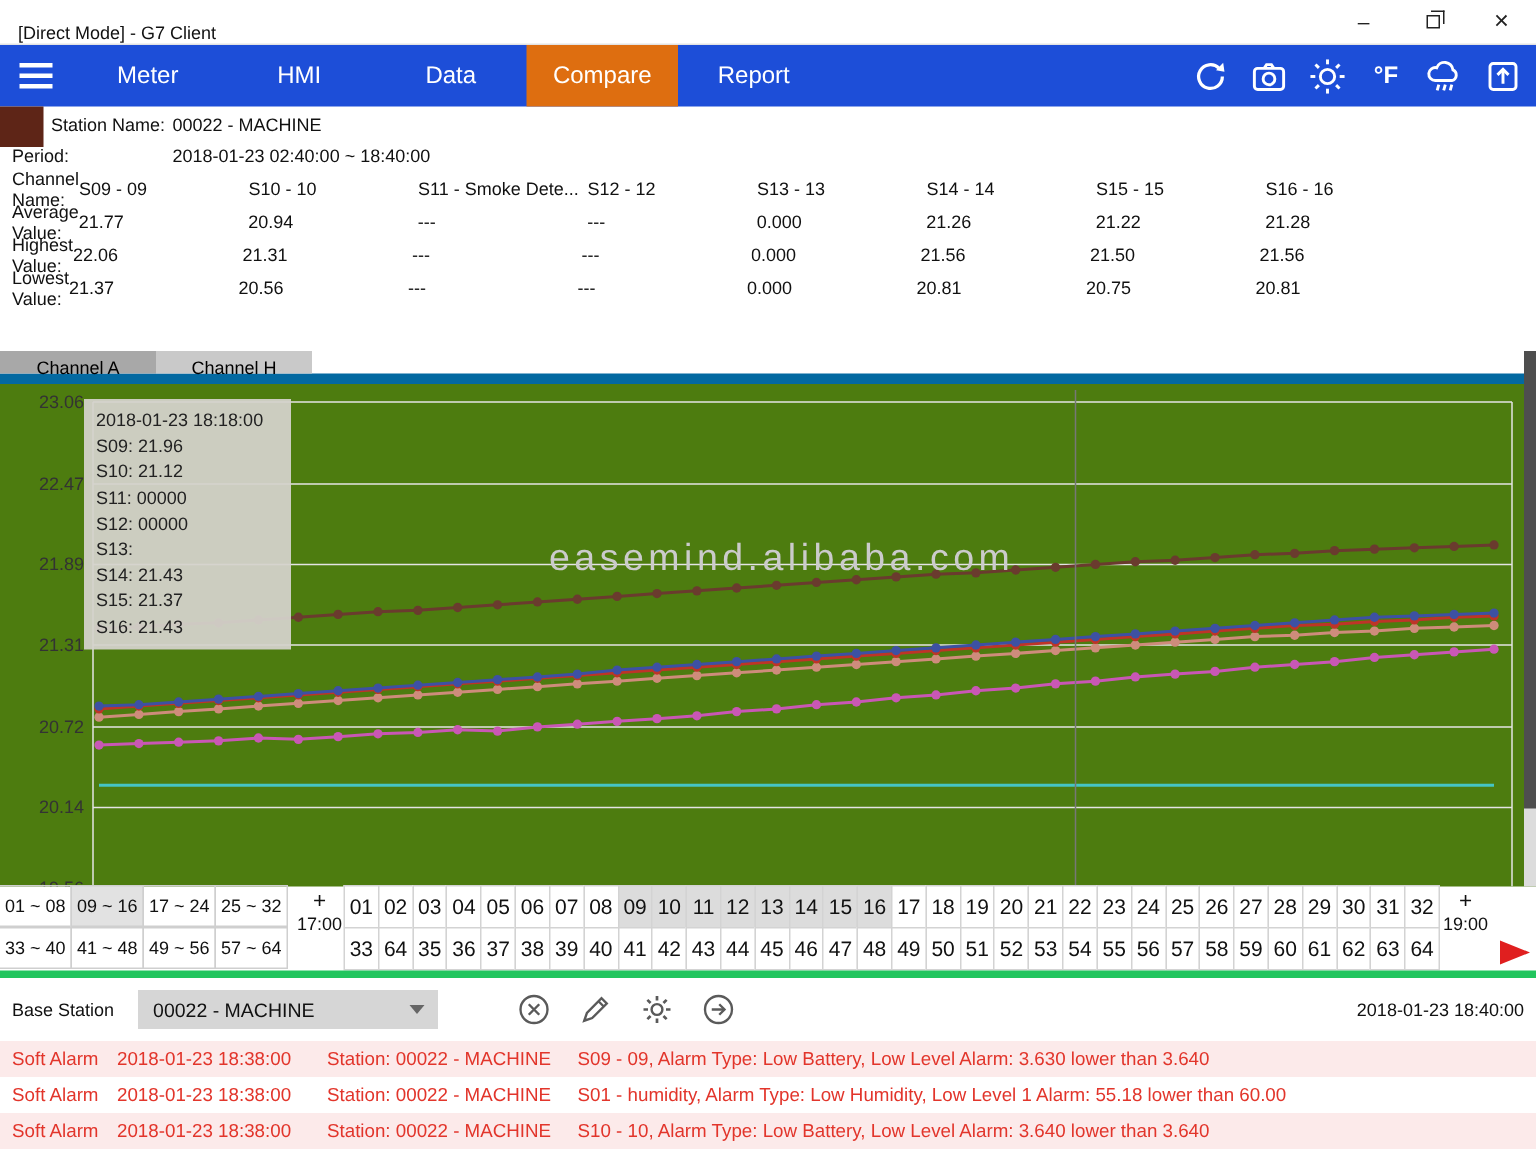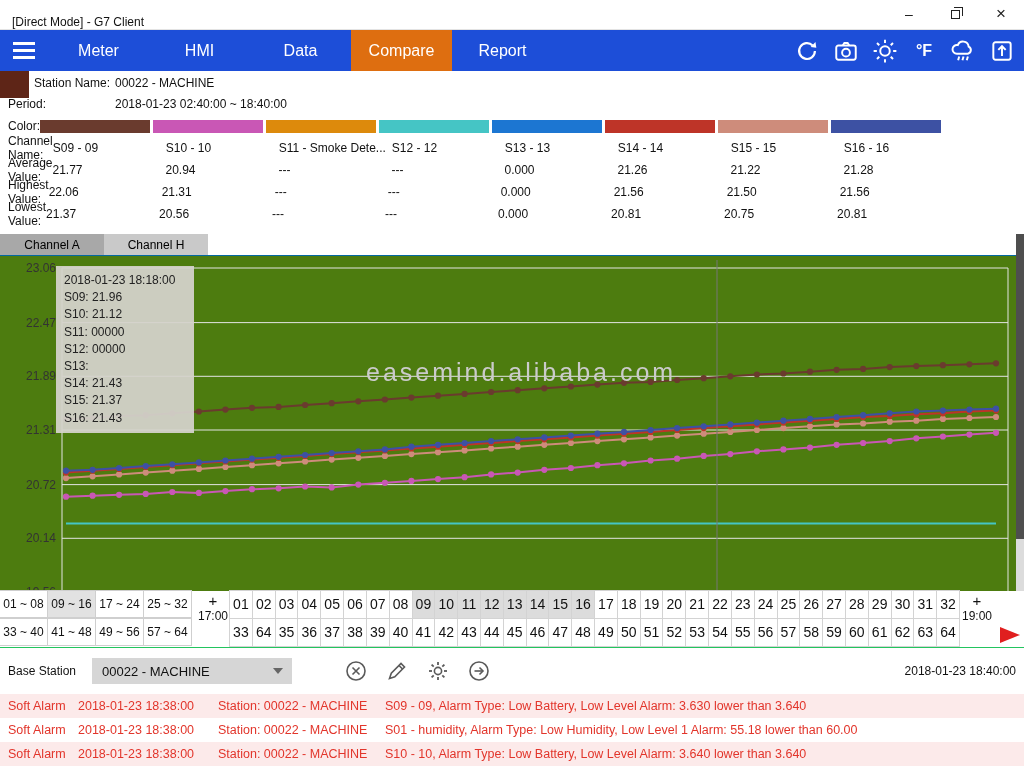--- a/index.html
+++ b/index.html
@@ -35,21 +35,21 @@
   .corner-btn { position:absolute; left:0; top:0; width:29px; height:27px; background:#5E2517; cursor:pointer; }
   .info-row { display:flex; height:22px; align-items:center; }
   .info-row.first { padding-top:2px; }
   .info-label { width:115px; padding-left:8px; }
   .info-label.indent { padding-left:34px; width:115px; }
   .cols { display:flex; }
   .col { width:113px; overflow:hidden; white-space:nowrap; }
   .swatch { width:110px; height:13px; margin-right:3px; }
   
   .chtabs { position:absolute; left:0; top:234px; width:1024px; height:22px;
-    background:#fff; border-bottom:1px solid #0369a1; display:flex; }
+    background:#fff; border-bottom:7px solid #0369a1; display:flex; }
   .chtab { width:104px; text-align:center; line-height:22px; font-size:12px;
     background:#C9C9C9; color:#000; cursor:pointer; }
   .chtab.active { background:#A8A8A8; }
   
   .chartwrap { position:absolute; left:0; top:256px; width:1024px; height:335px; background:#4d7c0f; }
   .tooltip { position:absolute; left:56px; top:10px; width:138px;
     background:rgba(213,210,204,0.94); padding:6px 8px; font-size:12px;
     line-height:17.2px; color:#222; }
   .watermark { position:absolute; left:366px; top:102px; font-size:25px;
     color:#CBCBCB; letter-spacing:3px; }
@@ -66,21 +66,21 @@
   .timelabel { font-size:12px; }
   .numgrid { flex:1; display:grid; grid-template-columns:repeat(32,1fr);
     grid-template-rows:28px 28px; }
   .numcell { border:1px solid #D3D3D3; text-align:center; line-height:26px;
     font-size:14px; margin-left:-1px; margin-top:-1px; cursor:pointer; background:#fff; }
   .numcell.sel { background:#DCDCDC; }
   .arrowcol { width:30px; position:relative; }
   .red-arrow { position:absolute; right:2px; bottom:2px; cursor:pointer; }
   
   .bottombar { position:absolute; left:0; top:647px; width:1024px; height:47px;
-    display:flex; align-items:center; border-top:1px solid #22c55e; }
+    display:flex; align-items:center; border-top:5px solid #22c55e; }
   .bs-label { font-size:12px; margin-left:8px; }
   .dropdown { margin-left:16px; width:200px; height:26px; background:#D6D6D6;
     display:flex; align-items:center; font-size:13px; padding-left:10px; cursor:pointer; }
   .dd-chev { margin-left:auto; margin-right:9px; width:0; height:0;
     border-left:5px solid transparent; border-right:5px solid transparent;
     border-top:6px solid #666; }
   .tool-icons { display:flex; gap:17px; margin-left:52px; }
   .tool-icon { width:24px; height:24px; cursor:pointer; }
   .timestamp { margin-left:auto; margin-right:8px; font-size:12px; }
   
@@ -169,33 +169,20 @@
 
 <div class="infopanel">
   <div class="corner-btn"></div>
   <div class="info-row first">
     <div class="info-label indent">Station Name:</div>
     <div>00022 - MACHINE</div>
   </div>
   <div class="info-row">
     <div class="info-label">Period:</div>
     <div>2018-01-23  02:40:00 ~ 18:40:00</div>
-  </div>
-  <div class="info-row">
-    <div class="info-label">Color:</div>
-    <div class="cols" id="swatch-row">
-        <div class="swatch" style="background: rgb(106, 59, 46);"></div>
-        <div class="swatch" style="background: rgb(201, 87, 181);"></div>
-        <div class="swatch" style="background: rgb(221, 138, 12);"></div>
-        <div class="swatch" style="background: rgb(69, 197, 197);"></div>
-        <div class="swatch" style="background: rgb(28, 118, 210);"></div>
-        <div class="swatch" style="background: rgb(190, 52, 40);"></div>
-        <div class="swatch" style="background: rgb(206, 140, 123);"></div>
-        <div class="swatch" style="background: rgb(61, 81, 163);"></div>
-      </div>
   </div>
   <div class="info-row">
     <div class="info-label">Channel Name:</div>
     <div class="cols" id="name-row">
         <div class="col"><span>S09 - 09</span></div>
         <div class="col"><span>S10 - 10</span></div>
         <div class="col"><span>S11 - Smoke Dete...</span></div>
         <div class="col"><span>S12 - 12</span></div>
         <div class="col"><span>S13 - 13</span></div>
         <div class="col"><span>S14 - 14</span></div>

